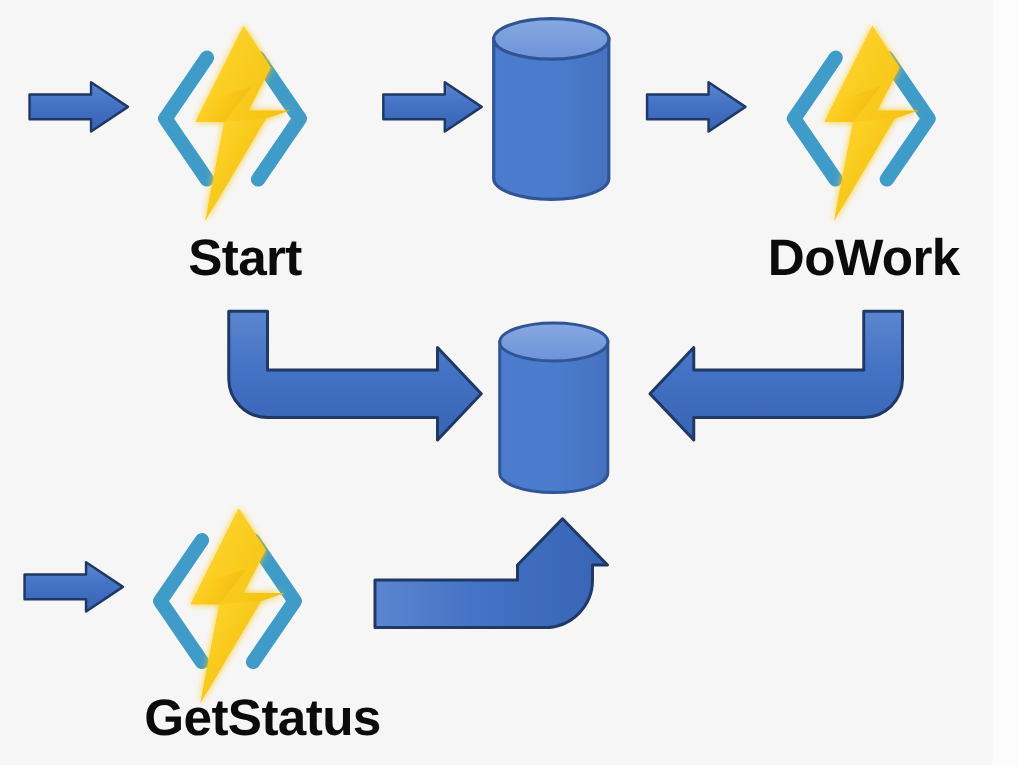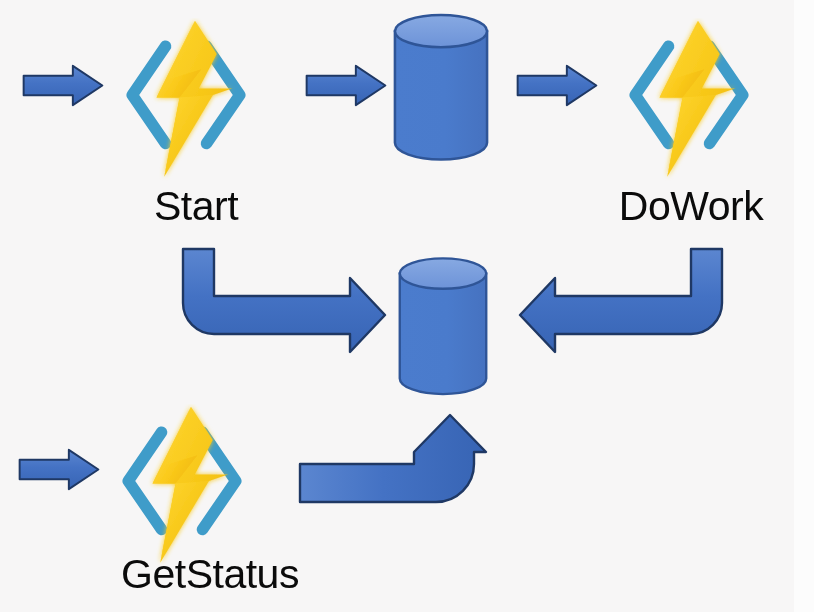--- a/index.html
+++ b/index.html
@@ -10,20 +10,21 @@
   }
   body {
     font-family: "Liberation Sans", sans-serif;
   }
   #diagram-root {
     position: relative;
     width: 814px;
     height: 612px;
     overflow: hidden;
     background: #f7f6f6;
+    font-weight: bold;
   }
   #diagram-svg {
     display: block;
     width: 814px;
     height: 612px;
   }
   .node-label {
     font-family: "Liberation Sans", sans-serif;
     font-size: 41px;
     fill: #0b0b0b;

